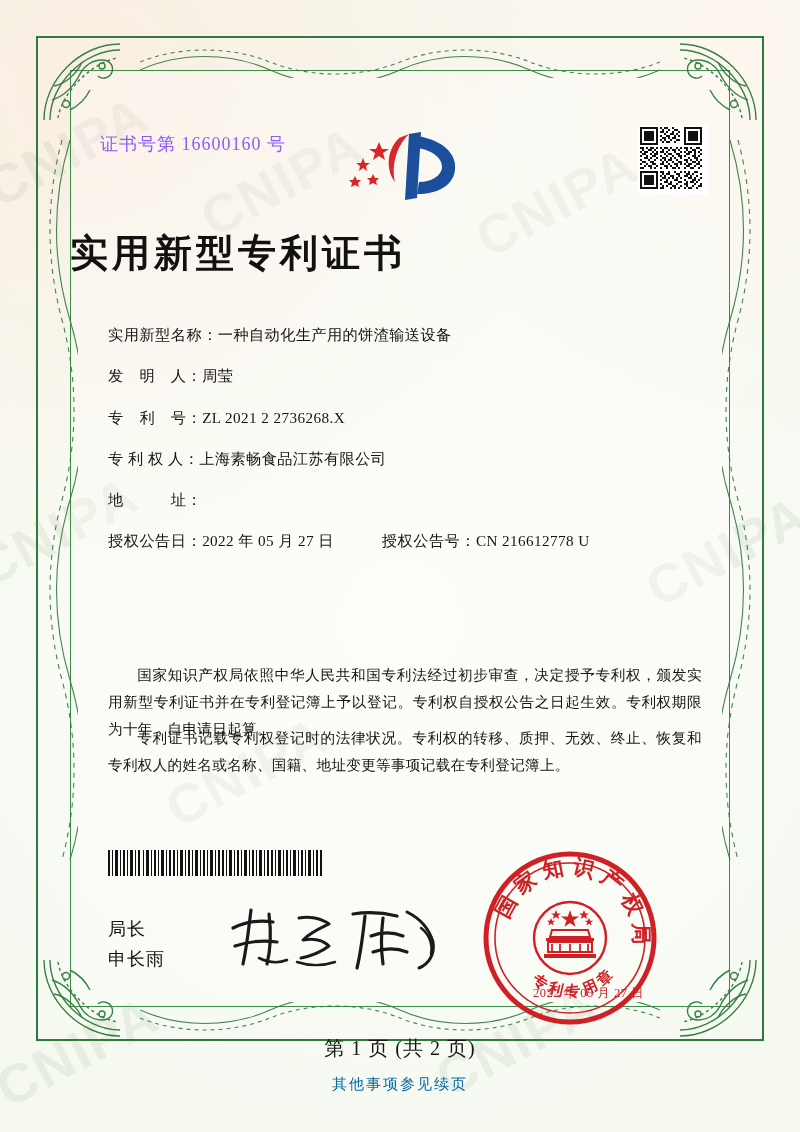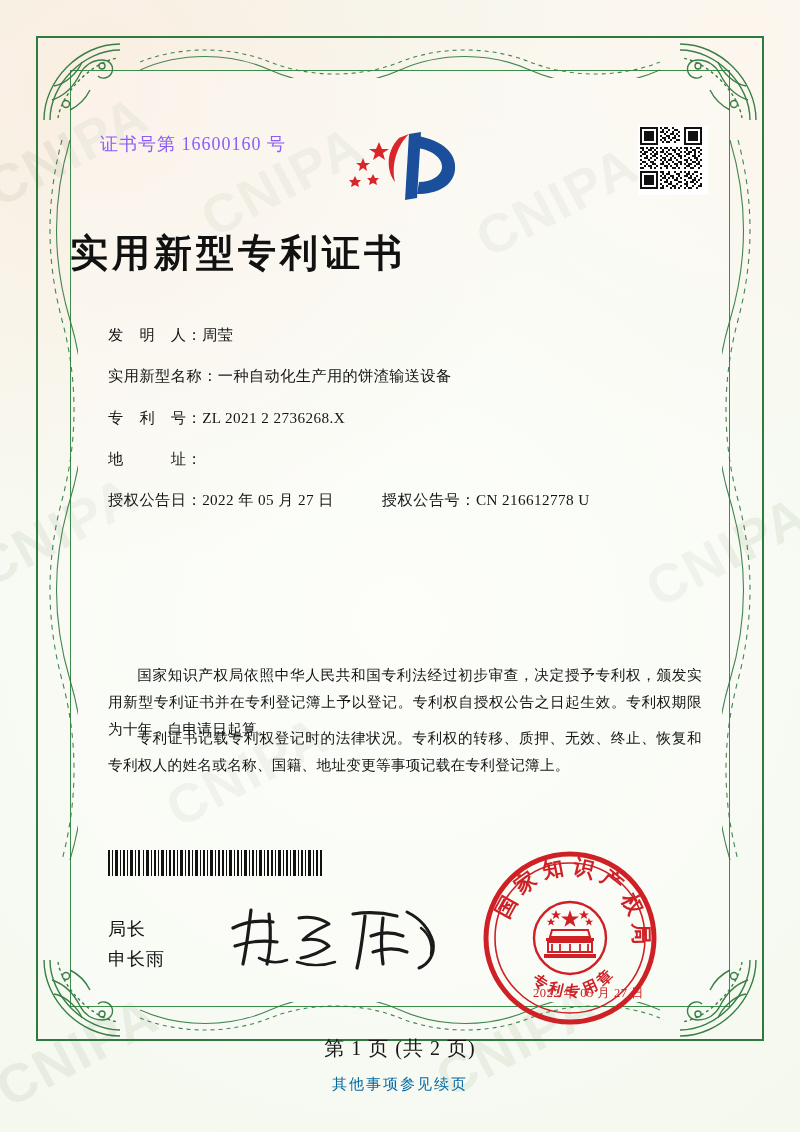--- a/index.html
+++ b/index.html
@@ -558,30 +558,34 @@
             <rect x="24" y="30" width="2" height="1"></rect>
             <rect x="28" y="30" width="1" height="1"></rect>
         </g>
       </svg>
     </div>
 
     <div class="title">实用新型专利证书</div>
 
     <div class="fields">
       <div class="field-row">
+        <span class="field-label">实用新型名称：</span>
+        <span class="field-value">一种自动化生产用的饼渣输送设备</span>
+      </div>
+      <div class="field-row">
         <span class="field-label">发　明　人：</span>
         <span class="field-value">周莹</span>
       </div>
       <div class="field-row">
-        <span class="field-label">实用新型名称：</span>
-        <span class="field-value">一种自动化生产用的饼渣输送设备</span>
+        <span class="field-label">专　利　号：</span>
+        <span class="field-value">ZL 2021 2 2736268.X</span>
       </div>
       <div class="field-row">
-        <span class="field-label">专　利　号：</span>
-        <span class="field-value">ZL 2021 2 2736268.X</span>
+        <span class="field-label">专 利 权 人：</span>
+        <span class="field-value">上海素畅食品江苏有限公司</span>
       </div>
       <div class="field-row">
         <span class="field-label">地　　　址：</span>
       </div>
       <div class="field-row split">
         <span class="field-label">授权公告日：</span>
         <span class="field-value">2022 年 05 月 27 日</span>
         <span class="field-label">授权公告号：</span>
         <span class="field-value">CN 216612778 U</span>
       </div>

